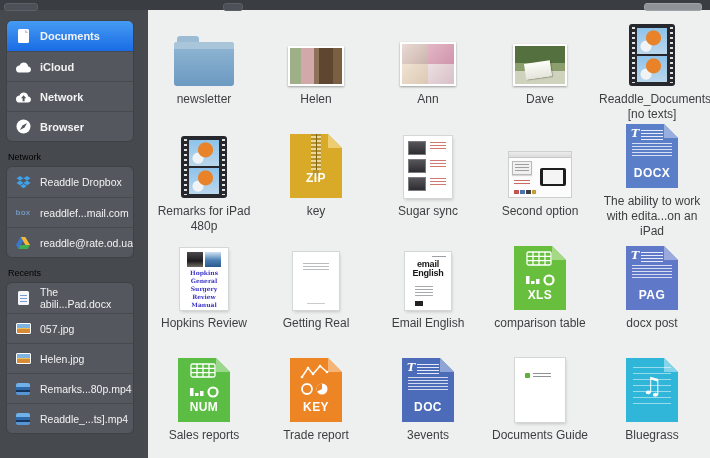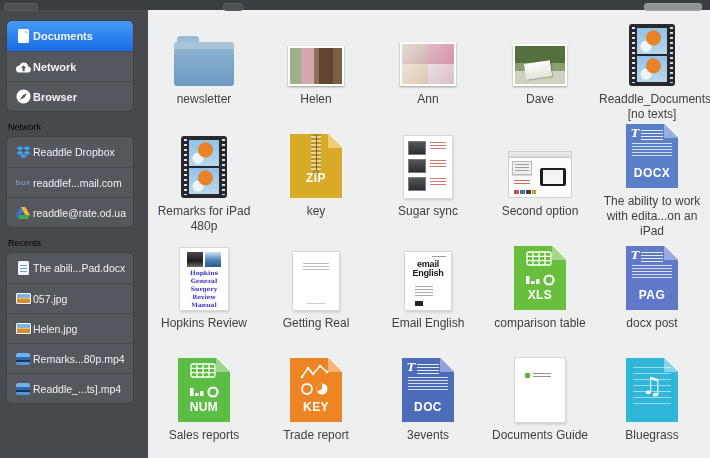--- a/index.html
+++ b/index.html
@@ -10,21 +10,21 @@
   .topbar { position:absolute; left:0; top:0; width:710px; height:10px; background:#3a3d42; z-index:5; }
   .tb-btn { position:absolute; top:3px; height:8px; background:#4d5056; border:1px solid #5c5f65; border-radius:3px; }
   .tb-btn.light { background:#8f9296; border-color:#a0a3a7; }
 
   
   .sidebar { position:absolute; left:0; top:10px; width:148px; height:448px; background:#46494e; }
   .group { margin:0 14px 0 6px; width:128px; background:#54575d; border:1px solid #3e4146; border-radius:6px; overflow:hidden; }
   .srow { display:flex; align-items:center; height:30px; padding:1px 6px; color:#f1f2f3; font-size:11px; font-weight:bold; border-top:1px solid #46494e; cursor:default; }
   .group .srow:first-child { border-top:none; }
   .srow.selected { background:linear-gradient(180deg,#459bf4,#1a6ce4); }
-  .sic { width:20px; height:18px; display:flex; align-items:center; justify-content:center; flex:none; }
+  .sic { width:20px; height:18px; display:flex; align-items:center; justify-content:center; margin-right:7px; flex:none; }
   .sec-label { margin:10px 0 4px 8px; font-size:9px; color:#9a0a7; }
   .nav-group { margin-top:10px; }
   .srow2 { font-weight:normal; font-size:10.5px; }
 
   
   .mini-doc { width:11px; height:14px; background:#fff; border-radius:1.5px; position:relative; }
   .mini-doc:before { content:""; position:absolute; top:0; right:0; width:4px; height:4px; background:#c9cdd3; clip-path:polygon(0 0,100% 100%,0 100%); }
   .mini-worddoc { width:11px; height:14px; background:#f4f6fa; border-radius:1.5px; position:relative; }
   .mini-worddoc:before { content:""; position:absolute; top:4px; left:2px; width:7px; height:7px;
       background:repeating-linear-gradient(180deg,#7b9bd6 0 1px,transparent 1px 3px); }
@@ -156,20 +156,28 @@
       <div class="srow selected">
         <span class="sic">
           <span class="mini-doc"></span>
         </span>
         <span>Documents</span>
       </div>
       <div class="srow">
         <span class="sic">
           <svg width="18" height="12" viewBox="0 0 18 12">
               <path d="M4.5 11.5h9.2c2 0 3.3-1.3 3.3-3 0-1.6-1.2-2.8-2.8-3C13.9 3.2 12 1.6 9.7 1.6 7.8 1.6 6.2 2.7 5.6 4.4 3.6 4.4 2 5.9 2 7.9c0 2 1.2 3.6 2.5 3.6z" fill="#fff"></path>
+            </svg>
+        </span>
+        <span>iCloud</span>
+      </div>
+      <div class="srow">
+        <span class="sic">
+          <svg width="18" height="12" viewBox="0 0 18 12">
+              <path d="M4.5 11.5h9.2c2 0 3.3-1.3 3.3-3 0-1.6-1.2-2.8-2.8-3C13.9 3.2 12 1.6 9.7 1.6 7.8 1.6 6.2 2.7 5.6 4.4 3.6 4.4 2 5.9 2 7.9c0 2 1.2 3.6 2.5 3.6z" fill="#fff"></path>
               <path d="M9.6 4.2l2.6 3h-1.6v3h-2v-3H7z" fill="#54575d"></path>
             </svg>
         </span>
         <span>Network</span>
       </div>
       <div class="srow">
         <span class="sic">
           <svg width="15" height="15" viewBox="0 0 15 15">
               <circle cx="7.5" cy="7.5" r="7" fill="#fff"></circle>
               <path d="M11 4L8.6 8.6 4 11l2.4-4.6z" fill="#54575d"></path>

